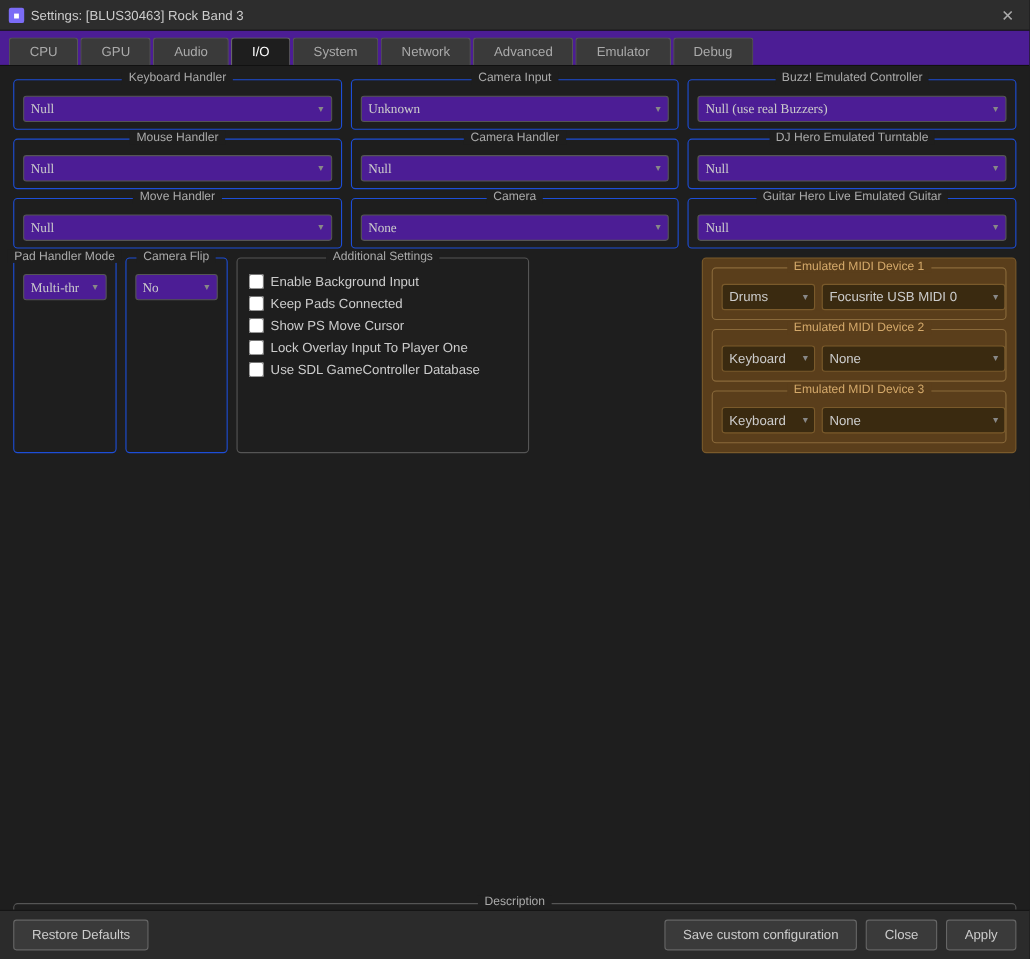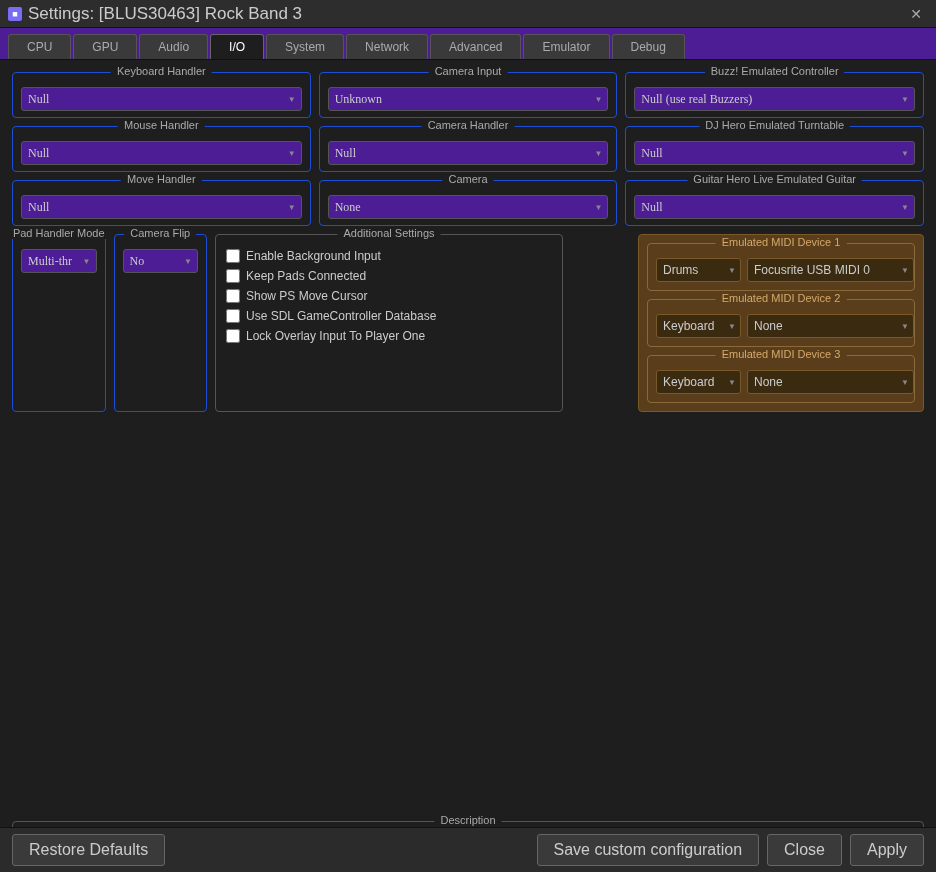--- a/index.html
+++ b/index.html
@@ -34,21 +34,21 @@
       height: 14px;
       background: #7b6cf6;
       border-radius: 2px;
       display: flex;
       align-items: center;
       justify-content: center;
       font-size: 9px;
       color: white;
     }
     .title-bar-title {
-      font-size: 17px;
+      font-size: 12px;
       color: #cccccc;
     }
     .title-bar-close {
       width: 24px;
       height: 20px;
       background: transparent;
       border: none;
       color: #aaa;
       cursor: pointer;
       font-size: 14px;
@@ -140,21 +140,21 @@
       color: #888;
       pointer-events: none;
     }
 
     
     .additional-settings {
       position: relative;
       border: 1px solid #555;
       border-radius: 4px;
       padding: 14px 10px 8px 10px;
-      width: 348px;
+      width: 266px;
     }
     .additional-settings-label {
       position: absolute;
       top: -8px;
       left: 50%;
       transform: translateX(-50%);
       background: #1e1e1e;
       padding: 0 6px;
       font-size: 11px;
       color: #aaa;
@@ -275,21 +275,21 @@
     }
     .bottom-left { display: flex; gap: 8px; }
     .bottom-right { display: flex; gap: 8px; }
     .btn {
       padding: 6px 16px;
       border: 1px solid #666;
       background: #3a3a3a;
       color: #ccc;
       border-radius: 3px;
       cursor: pointer;
-      font-size: 16px;
+      font-size: 12px;
     }
     .btn.primary {
       background: #3a3a3a;
     }
 
     
     .spacer { flex: 1; }
 
     .content-wrapper {
       display: flex;
@@ -438,26 +438,26 @@
           </div>
           <div class="checkbox-row">
             <input type="checkbox" id="keep_pads" style="">
             <label for="keep_pads">Keep Pads Connected</label>
           </div>
           <div class="checkbox-row">
             <input type="checkbox" id="ps_move_cursor" style="">
             <label for="ps_move_cursor">Show PS Move Cursor</label>
           </div>
           <div class="checkbox-row">
+            <input type="checkbox" id="lock_overlay" style="">
+            <label for="lock_overlay">Lock Overlay Input To Player One</label>
+          </div>
+          <div class="checkbox-row">
             <input type="checkbox" id="sdl_gc" style="">
             <label for="sdl_gc">Use SDL GameController Database</label>
-          </div>
-          <div class="checkbox-row">
-            <input type="checkbox" id="lock_overlay" style="">
-            <label for="lock_overlay">Lock Overlay Input To Player One</label>
           </div>
         </div>
       </div>
 
       <div class="midi-panel">
 
         <div class="midi-device-group">
           <span class="midi-device-label">Emulated MIDI Device 1</span>
           <div class="midi-device-row">
             <div class="midi-select-wrapper">

